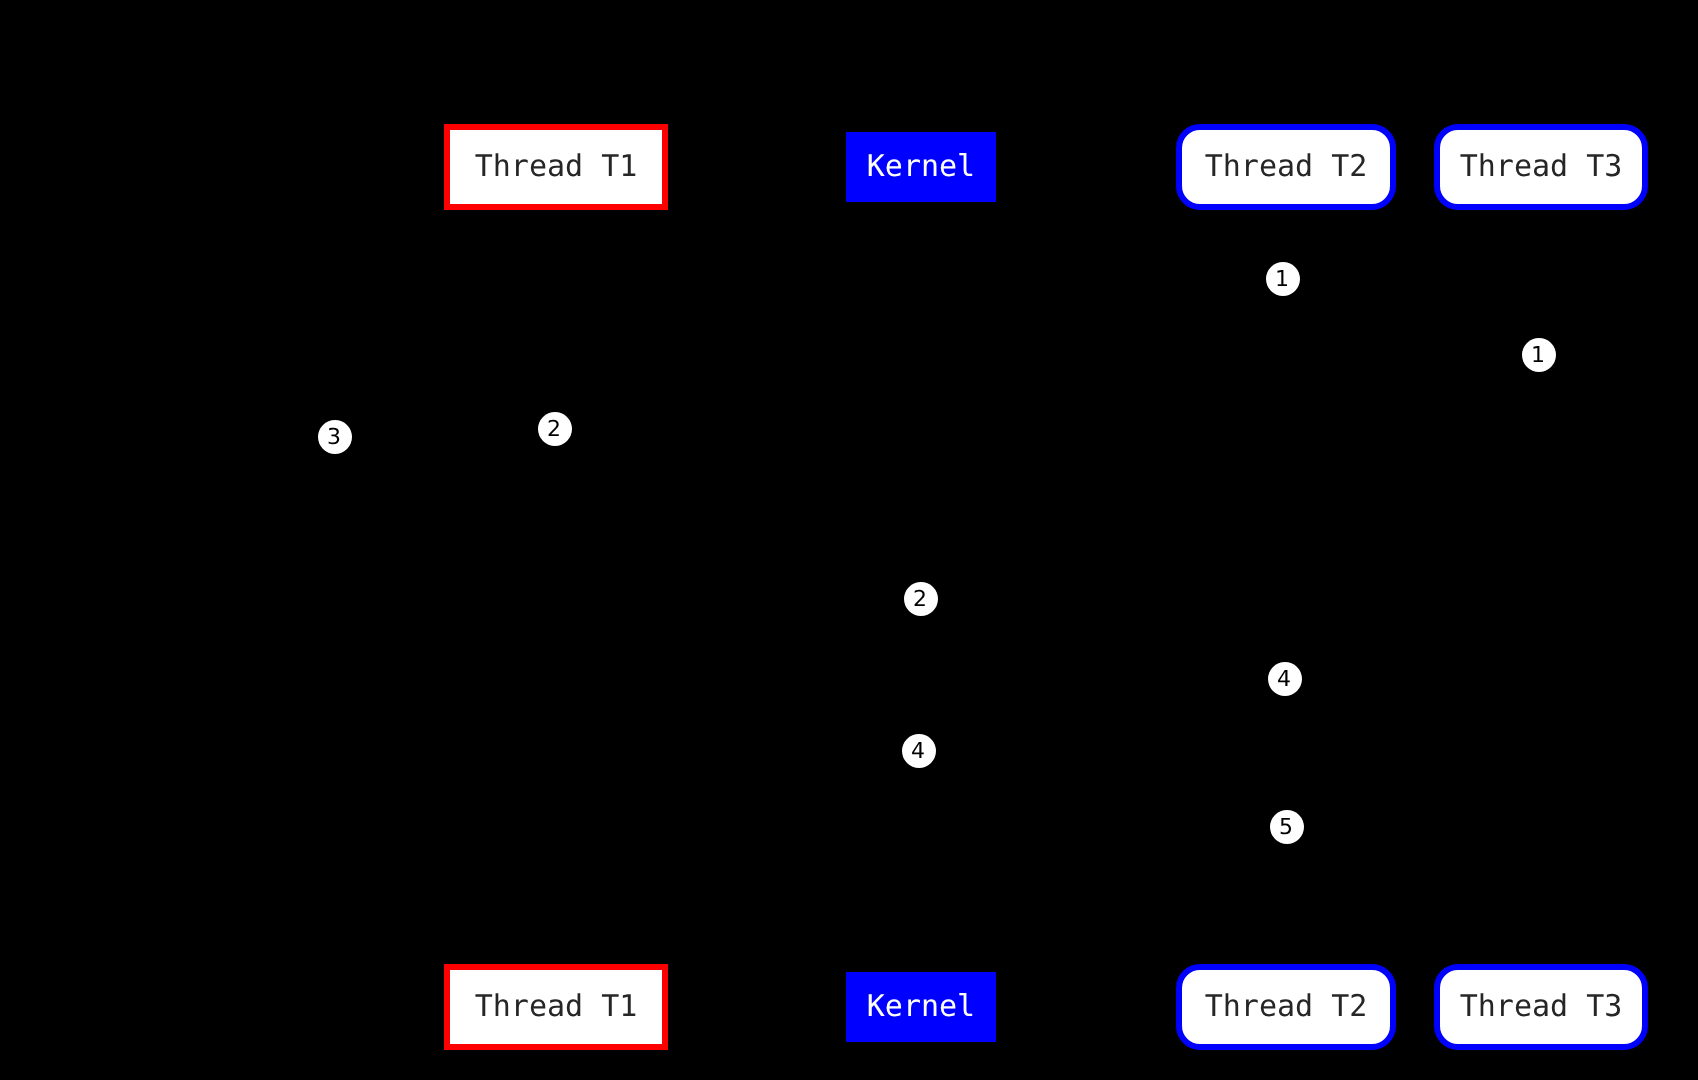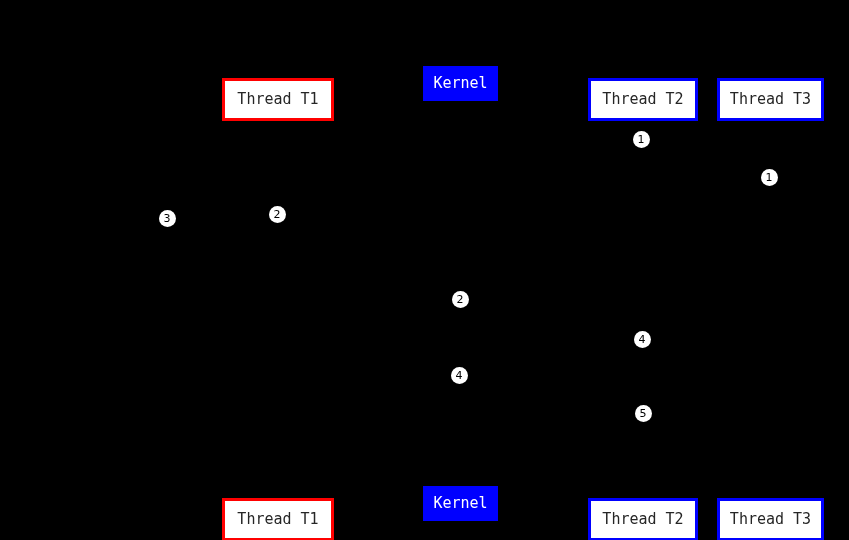--- a/index.html
+++ b/index.html
@@ -37,27 +37,26 @@
   .participant .plabel {
     font-size: 15px;
     letter-spacing: 0px;
     line-height: 1;
   }
 
   .participant.framed {
     background: #ffffff;
     border-style: solid;
     border-width: 3px;
-    margin-top: 16px;
   }
   .participant.framed .plabel {
     color: #262626;
   }
   .participant.red-frame   { border-color: #ff0000; }
-  .participant.blue-frame  { border-color: #0000ff; }
+  .participant.blue-frame  { border-color: #0000ff; border-radius: 12px; }
 
   .participant.filled {
     background: #0000ff;
     border: none;
     height: 35px;
     justify-content: center;
   }
   .participant.filled .plabel {
     color: #ffffff;
   }

